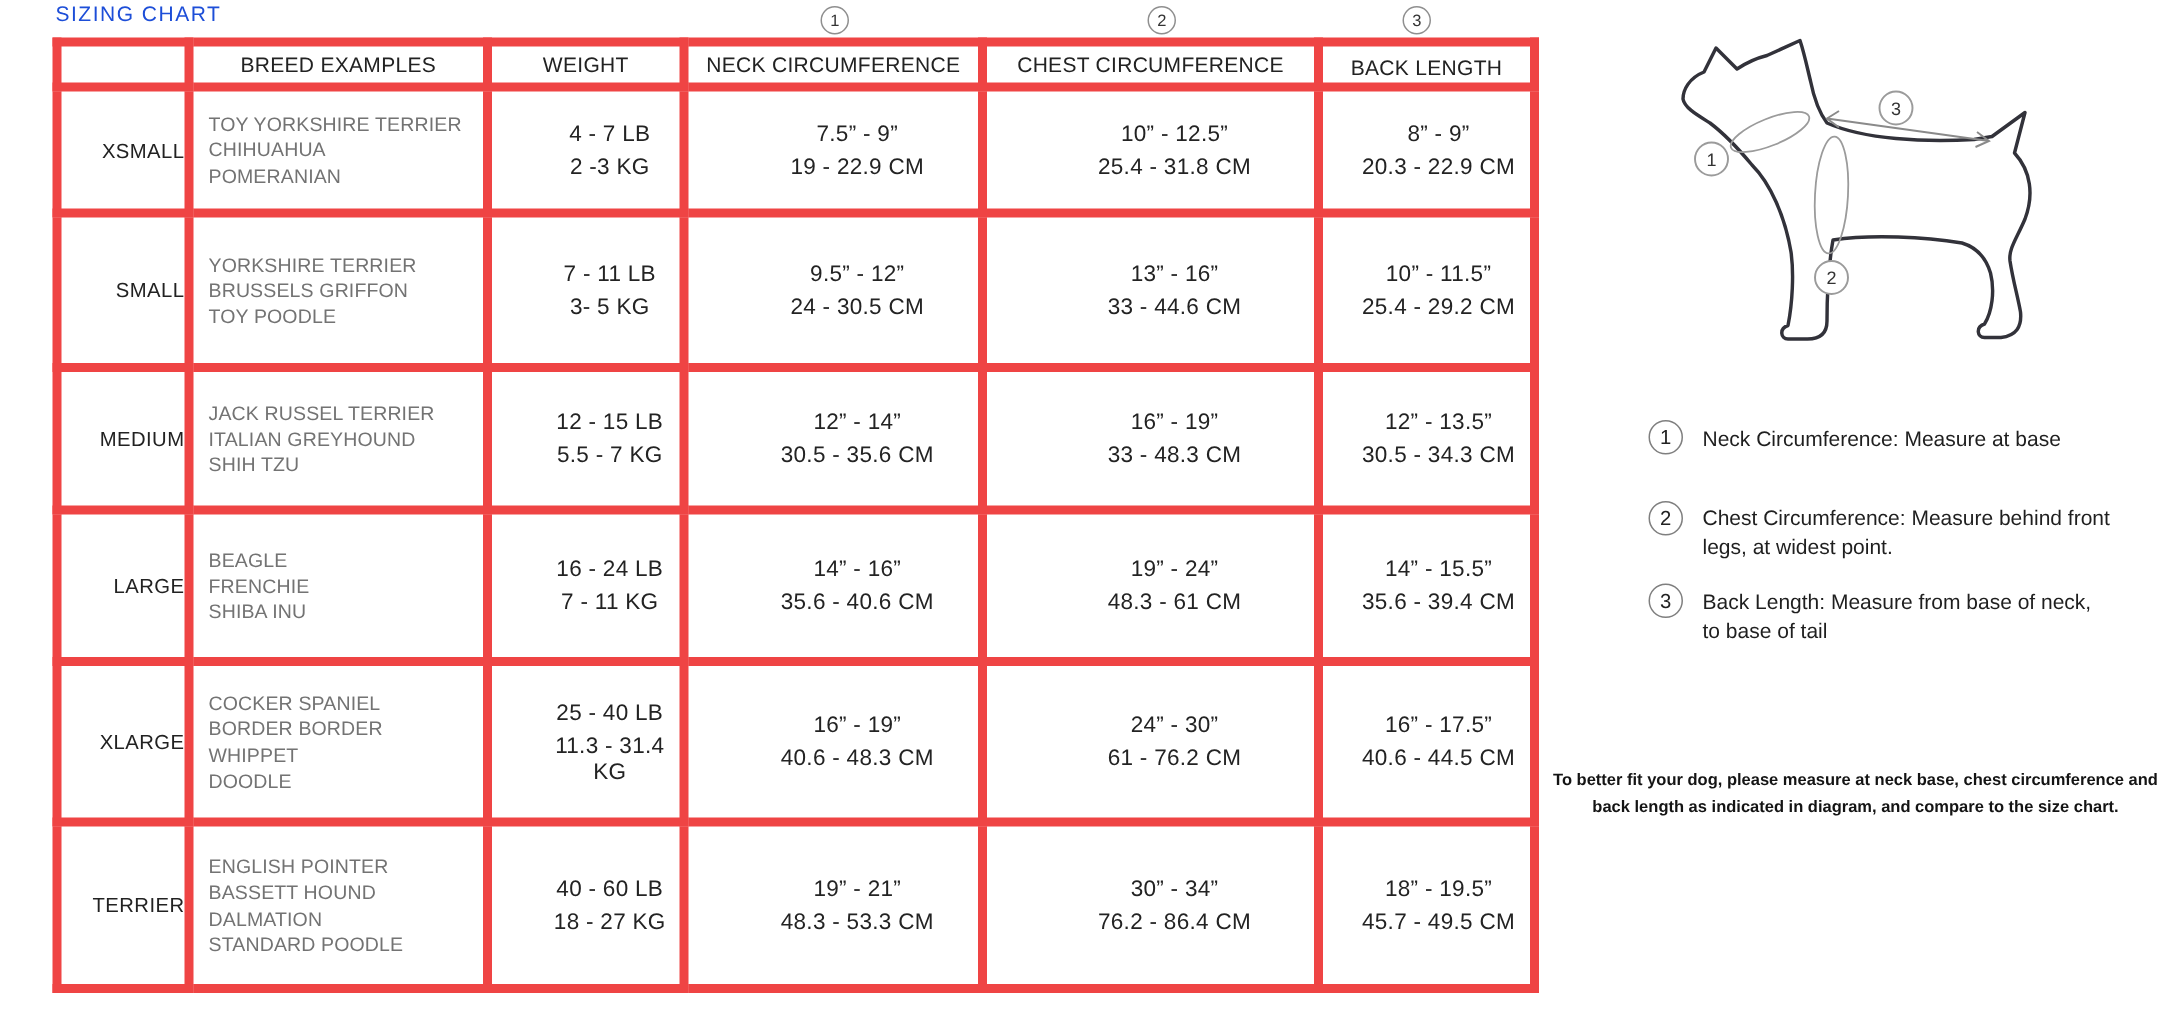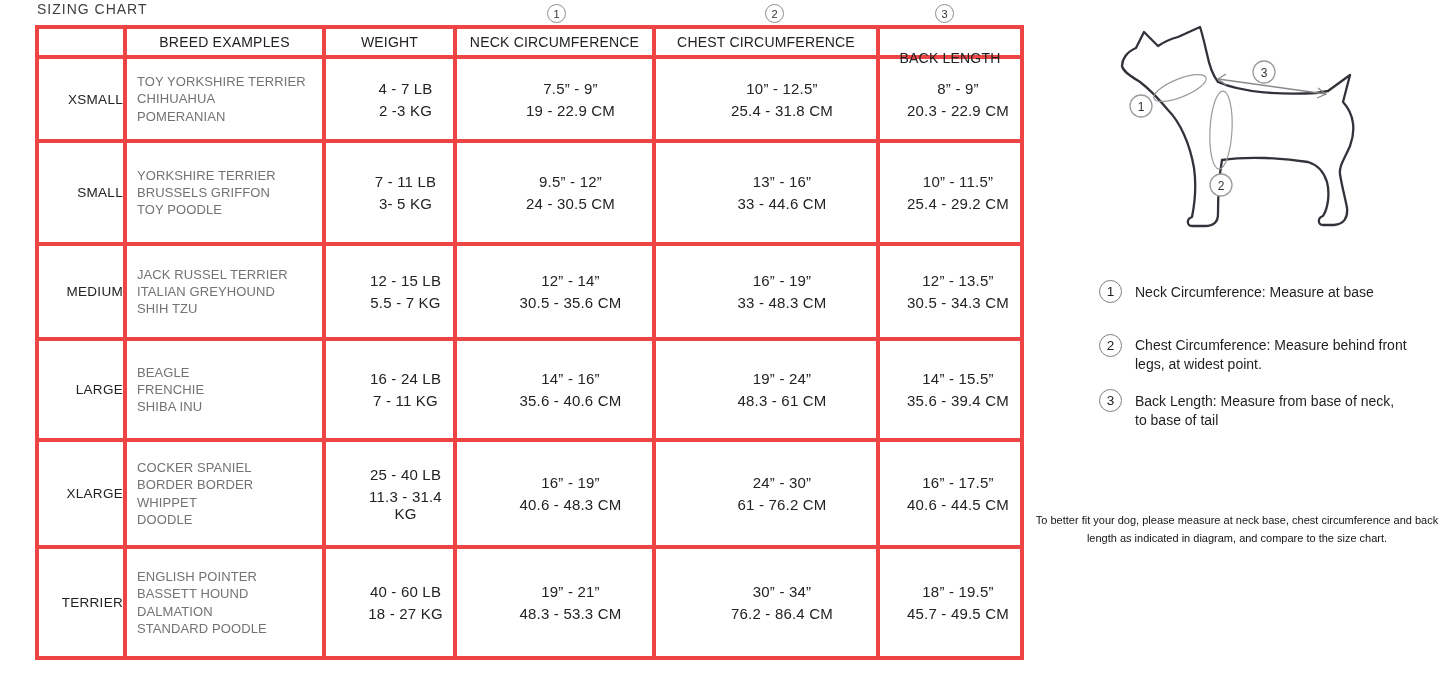--- a/index.html
+++ b/index.html
@@ -4,46 +4,46 @@
 <style>
   html,body{margin:0;padding:0;}
   body{
     width:1445px;height:675px;position:relative;overflow:hidden;
     background:#ffffff;color:#2b2b2b;
     font-family:"Liberation Sans", sans-serif;
     -webkit-font-smoothing:antialiased;
   }
   .page-title{
     position:absolute;left:37px;top:1px;
-    font-size:14px;font-weight:500;letter-spacing:1px;color:#404040;
+    font-size:14px;font-weight:500;letter-spacing:1px;color:#1d4ed8;
   }
   
   .col-marker{
     position:absolute;top:4px;width:19px;height:19px;
     border:1.3px solid #8f8f8f;border-radius:50%;
     display:flex;align-items:center;justify-content:center;
     font-size:11px;color:#333;background:#fff;box-sizing:border-box;
   }
   .mk1{left:547px;} .mk2{left:765px;} .mk3{left:935px;}
 
   .table-wrap{position:absolute;left:35px;top:25px;}
   table{border-collapse:collapse;table-layout:fixed;width:985px;}
-  th,td{border:4px solid #ef4444;padding:0;vertical-align:middle;}
+  th,td{border:6px solid #ef4444;padding:0;vertical-align:middle;}
   thead tr{height:30px;}
   tbody tr:nth-child(1){height:84px;}
   tbody tr:nth-child(2){height:103px;}
   tbody tr:nth-child(3){height:95px;}
   tbody tr:nth-child(4){height:101px;}
   tbody tr:nth-child(5){height:107px;}
   tbody tr:nth-child(6){height:111px;}
   th{
     font-size:14px;font-weight:500;letter-spacing:0.2px;color:#222;
     text-align:center;white-space:nowrap;
   }
-  th.th-back span{position:relative;top:16px;}
+  th.th-back span{position:relative;top:2px;}
   td.c-size{text-align:right;font-size:13.5px;letter-spacing:0.3px;color:#222;}
   td.c-breed{padding-left:10px;}
   .breed-lines{font-size:13px;line-height:1.32;letter-spacing:0.1px;white-space:pre-line;color:#737373;}
   td.c-weight,td.c-neck,td.c-chest{text-align:center;padding-left:32px;}
   td.c-back{text-align:center;padding-left:16px;}
   .v-line{font-size:15px;color:#232323;margin:5px 0;letter-spacing:0.2px;}
 
   
   .dog-svg{position:absolute;left:1108px;top:22px;}
   .legend-num{
@@ -53,21 +53,21 @@
   }
   .ln1{left:1099px;top:280px;} .ln2{left:1099px;top:334px;} .ln3{left:1099px;top:389px;}
   .legend-text{
     position:absolute;left:1135px;width:315px;
     font-size:14px;line-height:19px;color:#1f1f1f;white-space:pre-line;
   }
   .lt1{top:283px;} .lt2{top:336px;} .lt3{top:392px;}
 
   .notes{
     position:absolute;left:1032px;top:512px;width:410px;
-    text-align:center;font-size:11px;line-height:1.6;color:#141414;font-weight:400;
+    text-align:center;font-size:11px;line-height:1.6;color:#141414;font-weight:700;
   }
   .notes p{margin:0 0 14px 0;}
 </style>
 </head>
 <body>
 
 <div class="page-title">SIZING CHART</div>
 
 <span class="col-marker mk1">1</span>
 <span class="col-marker mk2">2</span>

